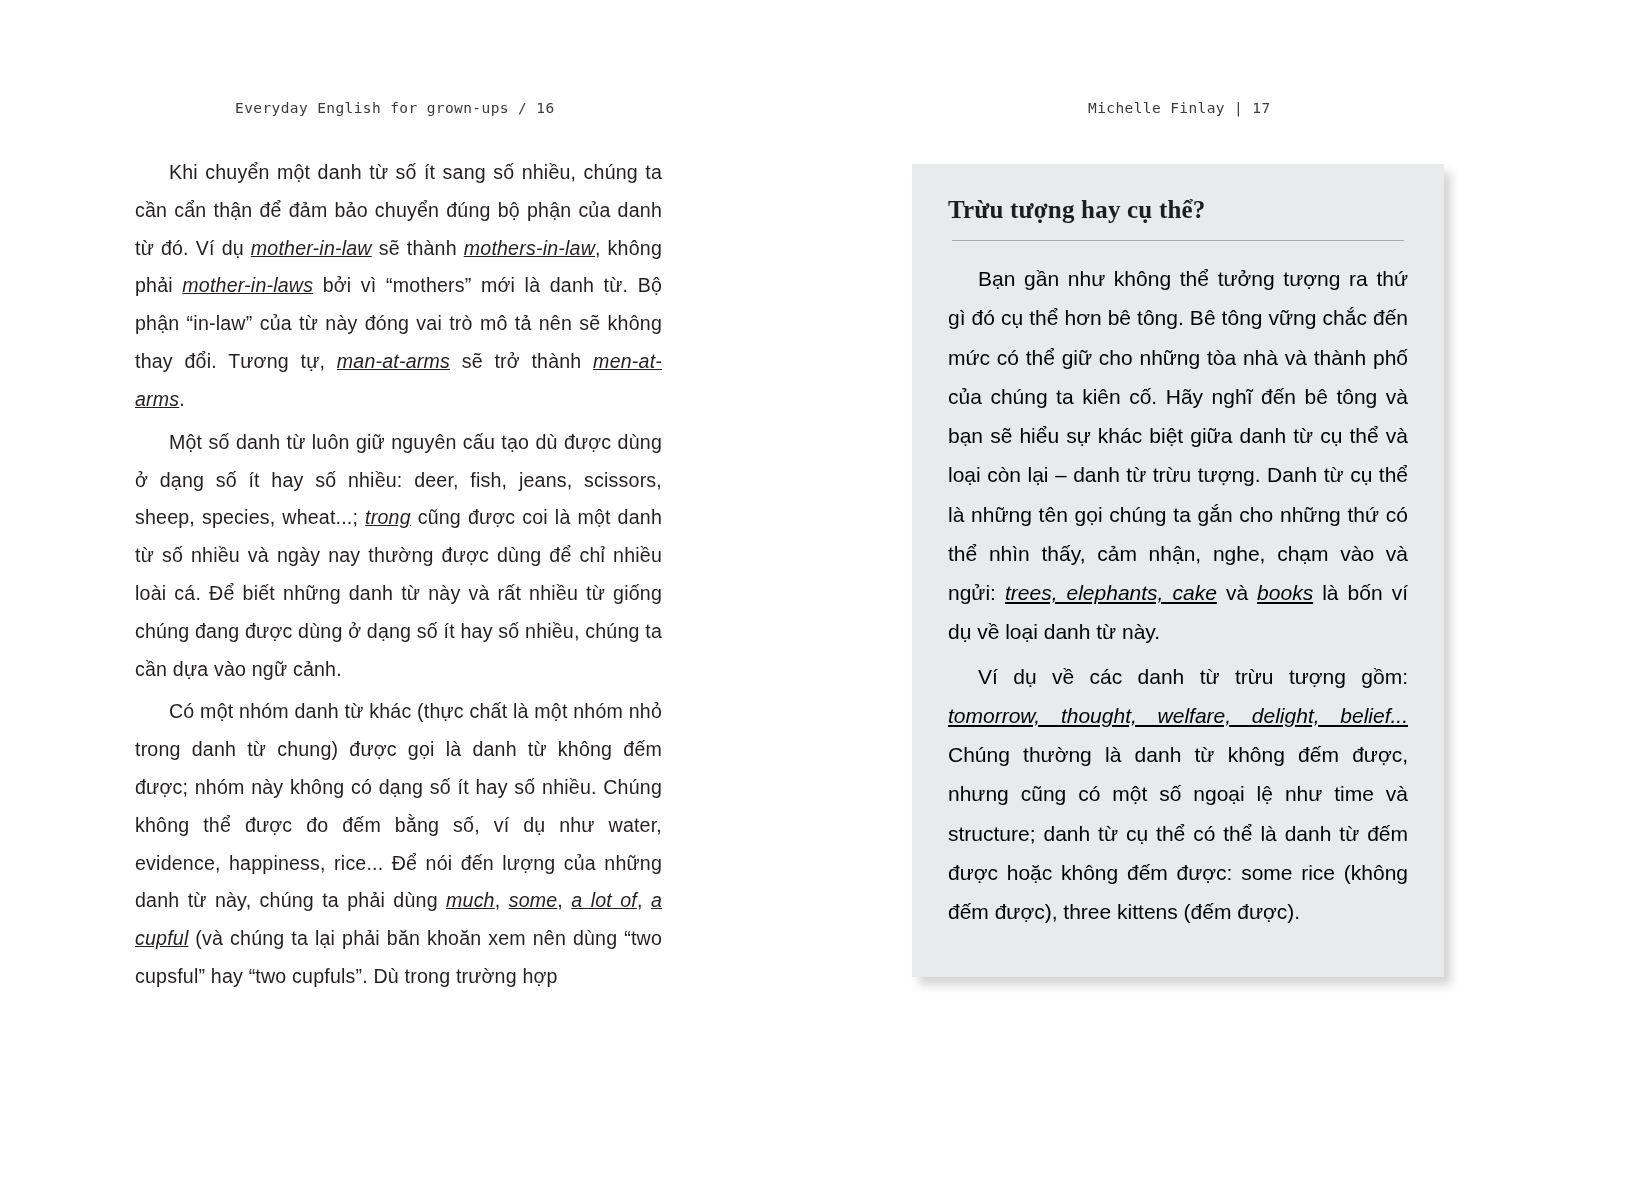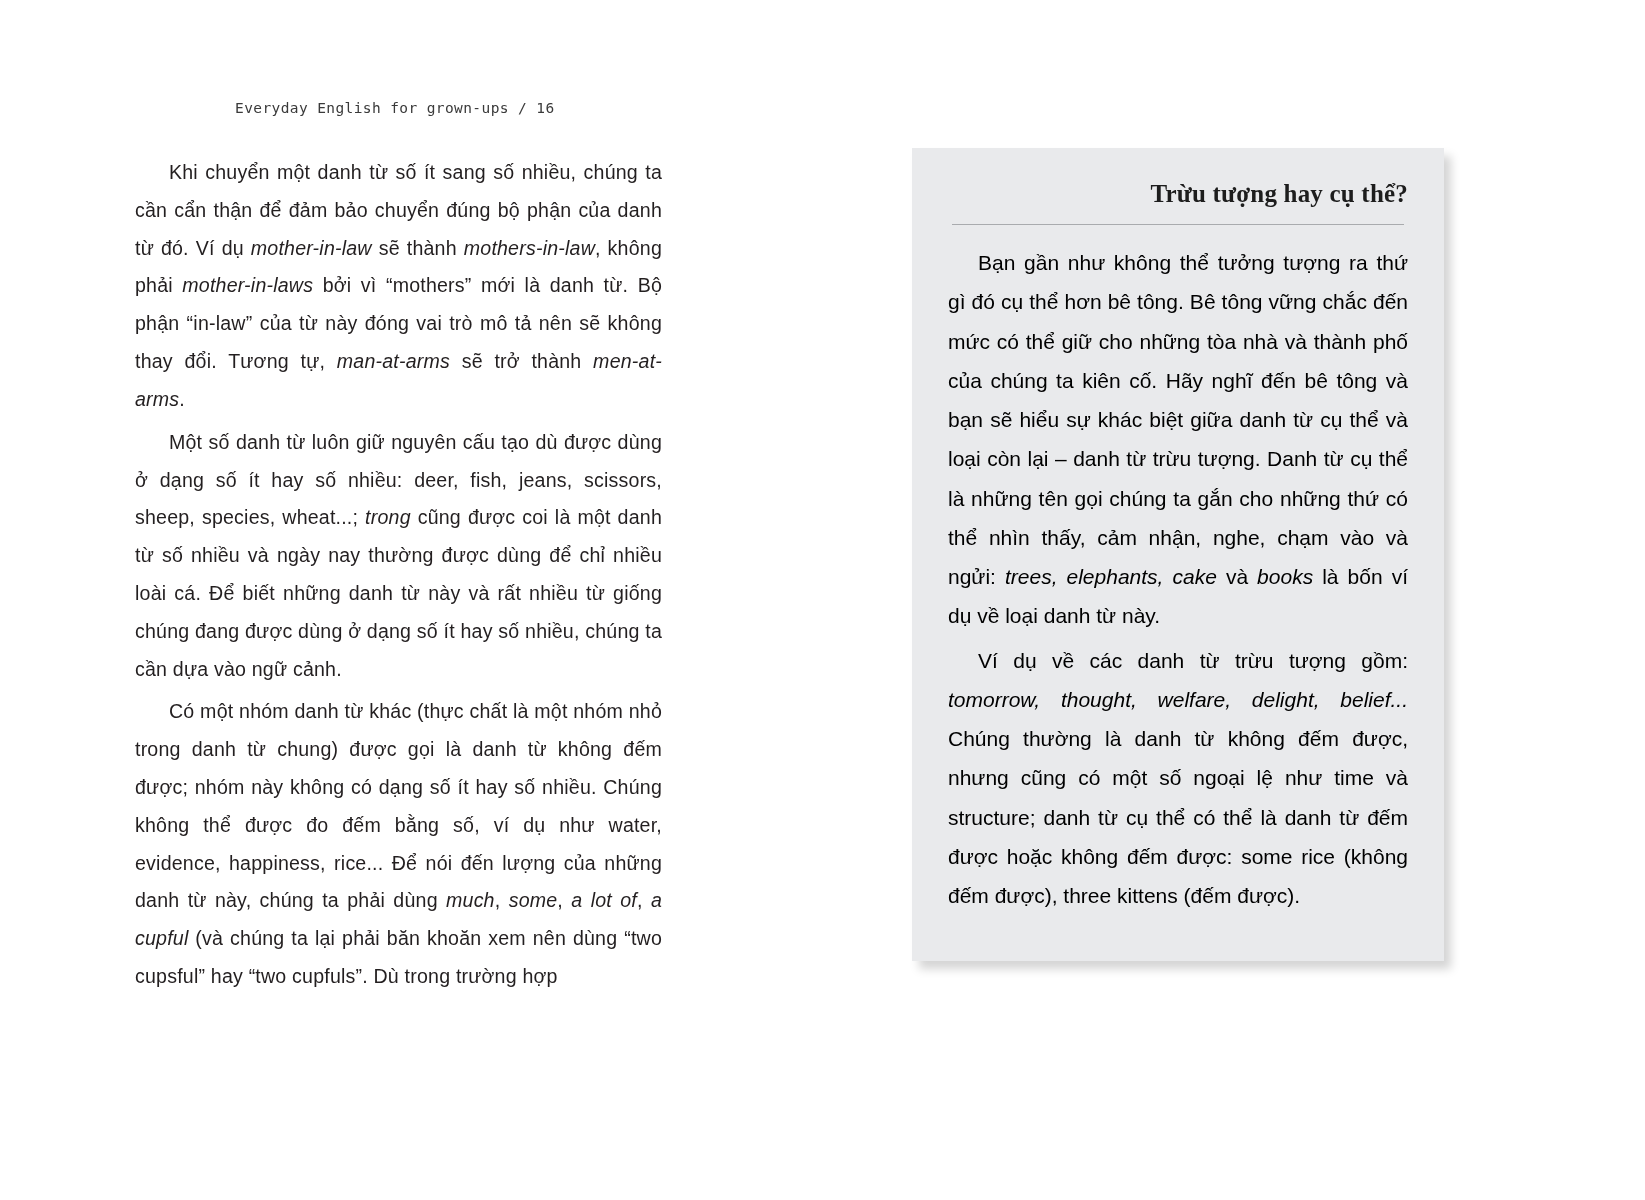--- a/index.html
+++ b/index.html
@@ -54,35 +54,36 @@
     text-justify: inter-word;
     text-indent: 34px;
     color: #231f20;
     letter-spacing: 0.01em;
   }
   p.body.noindent {
     text-indent: 0;
   }
   em {
     font-style: italic;
+    text-decoration: underline;
   }
   .sidebar {
     margin-top: 48px;
     position: relative;
     background: #e9eaec;
     padding: 28px 36px 34px 36px;
     box-shadow: 7px 8px 9px rgba(0,0,0,0.17);
     width: 532px;
     box-sizing: border-box;
   }
   .sidebar h2 {
     font-family: "Liberation Serif", serif;
     font-weight: bold;
     font-size: 25px;
-    text-align: right;
+    text-align: left;
     margin: 4px 0 16px 0;
     color: #1d1d1d;
     letter-spacing: 0.2px;
   }
   .sidebar .rule {
     height: 1px;
     background: #a9abae;
     margin: 0 4px 18px 4px;
   }
   .sidebar p {
@@ -105,20 +106,21 @@
   <div class="page page-left">
     <div class="running-head rh-left">Everyday English for grown-ups  /  16</div>
     <div>
       <p class="body">Khi chuyển một danh từ số ít sang số nhiều, chúng ta cần cẩn thận để đảm bảo chuyển đúng bộ phận của danh từ đó. Ví dụ <em>mother-in-law</em> sẽ thành <em>mothers-in-law</em>, không phải <em>mother-in-laws</em> bởi vì “mothers” mới là danh từ. Bộ phận “in-law” của từ này đóng vai trò mô tả nên sẽ không thay đổi. Tương tự, <em>man-at-arms</em> sẽ trở thành <em>men-at-arms</em>.</p>
       <p class="body">Một số danh từ luôn giữ nguyên cấu tạo dù được dùng ở dạng số ít hay số nhiều: deer, fish, jeans, scissors, sheep, species, wheat...; <em>trong</em> cũng được coi là một danh từ số nhiều và ngày nay thường được dùng để chỉ nhiều loài cá. Để biết những danh từ này và rất nhiều từ giống chúng đang được dùng ở dạng số ít hay số nhiều, chúng ta cần dựa vào ngữ cảnh.</p>
       <p class="body">Có một nhóm danh từ khác (thực chất là một nhóm nhỏ trong danh từ chung) được gọi là danh từ không đếm được; nhóm này không có dạng số ít hay số nhiều. Chúng không thể được đo đếm bằng số, ví dụ như water, evidence, happiness, rice... Để nói đến lượng của những danh từ này, chúng ta phải dùng <em>much</em>, <em>some</em>, <em>a lot of</em>, <em>a cupful</em> (và chúng ta lại phải băn khoăn xem nên dùng “two cupsful” hay “two cupfuls”. Dù trong trường hợp</p>
     </div>
   </div>
 
   <div class="page page-right">
+    <div class="running-head rh-right">Michelle Finlay  |  17</div>
     <div class="sidebar">
       <h2>Trừu tượng hay cụ thể?</h2>
       <div class="rule"></div>
       <p>Bạn gần như không thể tưởng tượng ra thứ gì đó cụ thể hơn bê tông. Bê tông vững chắc đến mức có thể giữ cho những tòa nhà và thành phố của chúng ta kiên cố. Hãy nghĩ đến bê tông và bạn sẽ hiểu sự khác biệt giữa danh từ cụ thể và loại còn lại – danh từ trừu tượng. Danh từ cụ thể là những tên gọi chúng ta gắn cho những thứ có thể nhìn thấy, cảm nhận, nghe, chạm vào và ngửi: <em>trees, elephants, cake</em> và <em>books</em> là bốn ví dụ về loại danh từ này.</p>
       <p class="last">Ví dụ về các danh từ trừu tượng gồm: <em>tomorrow, thought, welfare, delight, belief...</em> Chúng thường là danh từ không đếm được, nhưng cũng có một số ngoại lệ như time và structure; danh từ cụ thể có thể là danh từ đếm được hoặc không đếm được: some rice (không đếm được), three kittens (đếm được).</p>
     </div>
   </div>
 
 </div>
 

